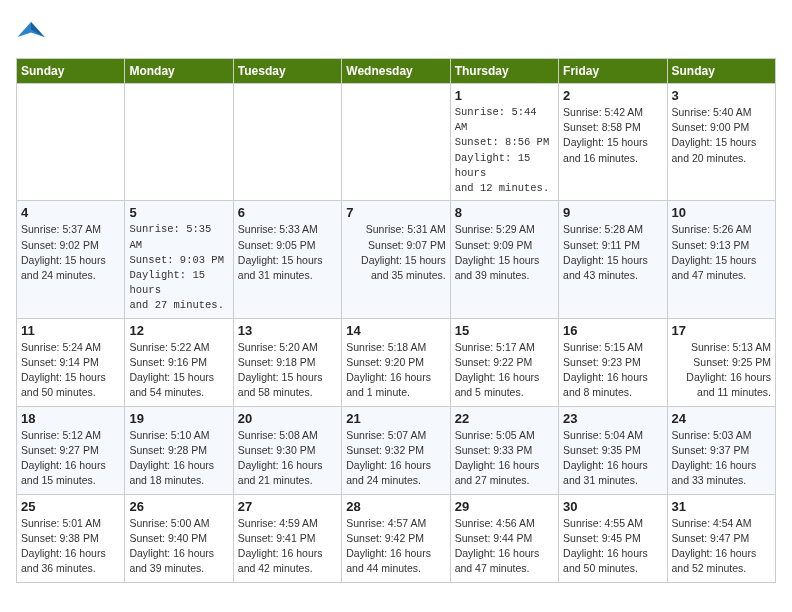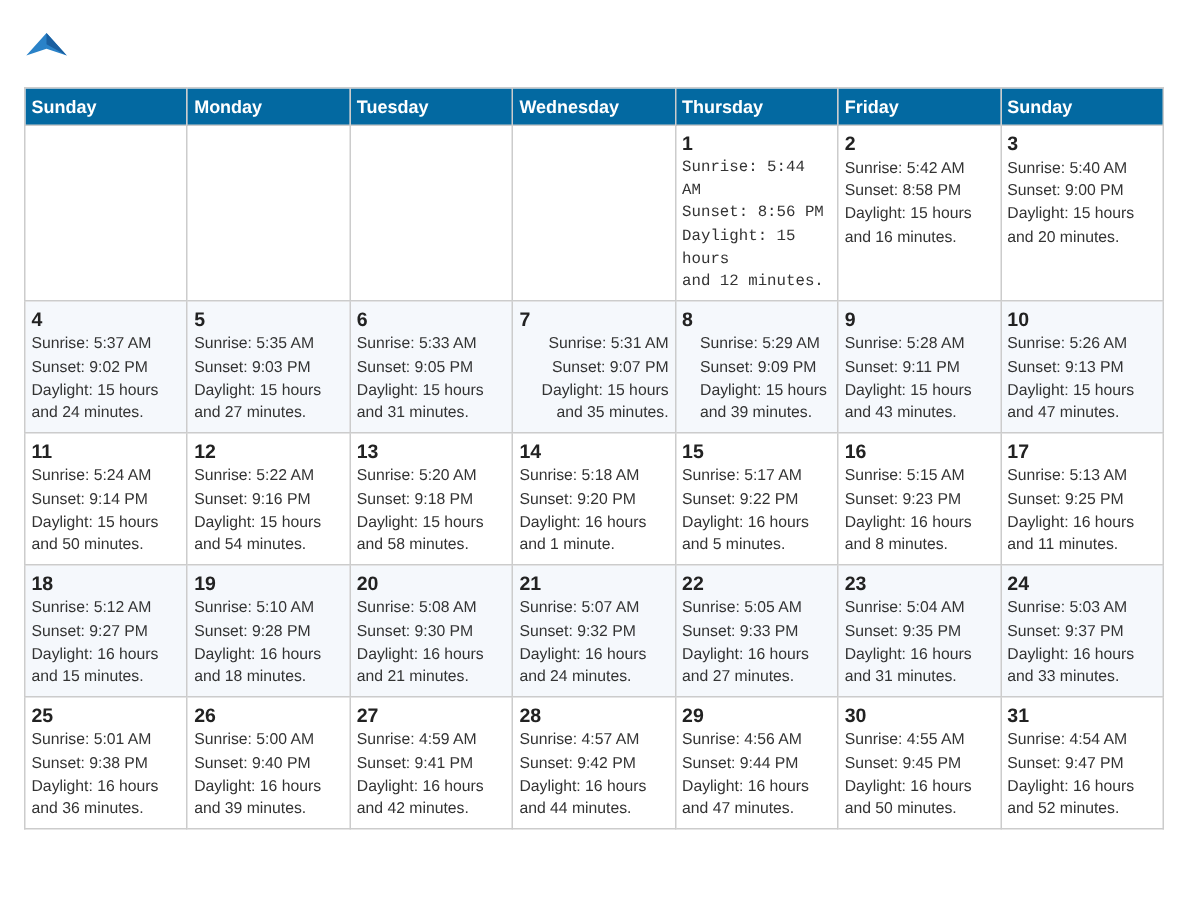--- a/index.html
+++ b/index.html
@@ -46,21 +46,21 @@
     .location {
       font-size: 15px;
       color: #555;
     }
     .calendar {
       width: 100%;
       border-collapse: collapse;
       font-size: 11px;
     }
     .calendar thead th {
-      background: #0369a1;
+      background: #4d7c0f;
       color: #fff;
       font-weight: bold;
       padding: 5px 4px;
       text-align: left;
       border: 1px solid #ccc;
       font-size: 12px;
     }
     .calendar tbody td {
       border: 1px solid #ccc;
       vertical-align: top;
@@ -151,42 +151,42 @@
       <tr>
         <td>
           <span class="day-number">4</span>
           <div class="day-info" style="white-space: pre-line;">Sunrise: 5:37 AM
 Sunset: 9:02 PM
 Daylight: 15 hours
 and 24 minutes.</div>
         </td>
         <td>
           <span class="day-number">5</span>
-          <div class="day-info" style="white-space: pre-line;">Sunrise: 5:35 AM
+          <div class="day-info" style="white-space: pre-line; font-family: Liberation Mono, monospace;">Sunrise: 5:35 AM
 Sunset: 9:03 PM
 Daylight: 15 hours
 and 27 minutes.</div>
         </td>
         <td>
           <span class="day-number">6</span>
           <div class="day-info" style="white-space: pre-line;">Sunrise: 5:33 AM
 Sunset: 9:05 PM
 Daylight: 15 hours
 and 31 minutes.</div>
         </td>
         <td>
           <span class="day-number">7</span>
           <div class="day-info" style="white-space: pre-line; text-align: right;">Sunrise: 5:31 AM
 Sunset: 9:07 PM
 Daylight: 15 hours
 and 35 minutes.</div>
         </td>
         <td>
           <span class="day-number">8</span>
-          <div class="day-info" style="white-space: pre-line; margin-left: 12px;">Sunrise: 5:29 AM
+          <div class="day-info" style="white-space: pre-line;">Sunrise: 5:29 AM
 Sunset: 9:09 PM
 Daylight: 15 hours
 and 39 minutes.</div>
         </td>
         <td>
           <span class="day-number">9</span>
           <div class="day-info" style="white-space: pre-line;">Sunrise: 5:28 AM
 Sunset: 9:11 PM
 Daylight: 15 hours
 and 43 minutes.</div>
@@ -237,21 +237,21 @@
         </td>
         <td>
           <span class="day-number">16</span>
           <div class="day-info" style="white-space: pre-line;">Sunrise: 5:15 AM
 Sunset: 9:23 PM
 Daylight: 16 hours
 and 8 minutes.</div>
         </td>
         <td>
           <span class="day-number">17</span>
-          <div class="day-info" style="white-space: pre-line;">Sunrise: 5:13 AM
+          <div class="day-info" style="white-space: pre-line; text-align: right;">Sunrise: 5:13 AM
 Sunset: 9:25 PM
 Daylight: 16 hours
 and 11 minutes.</div>
         </td>
       </tr>
       <tr>
         <td>
           <span class="day-number">18</span>
           <div class="day-info" style="white-space: pre-line;">Sunrise: 5:12 AM
 Sunset: 9:27 PM

